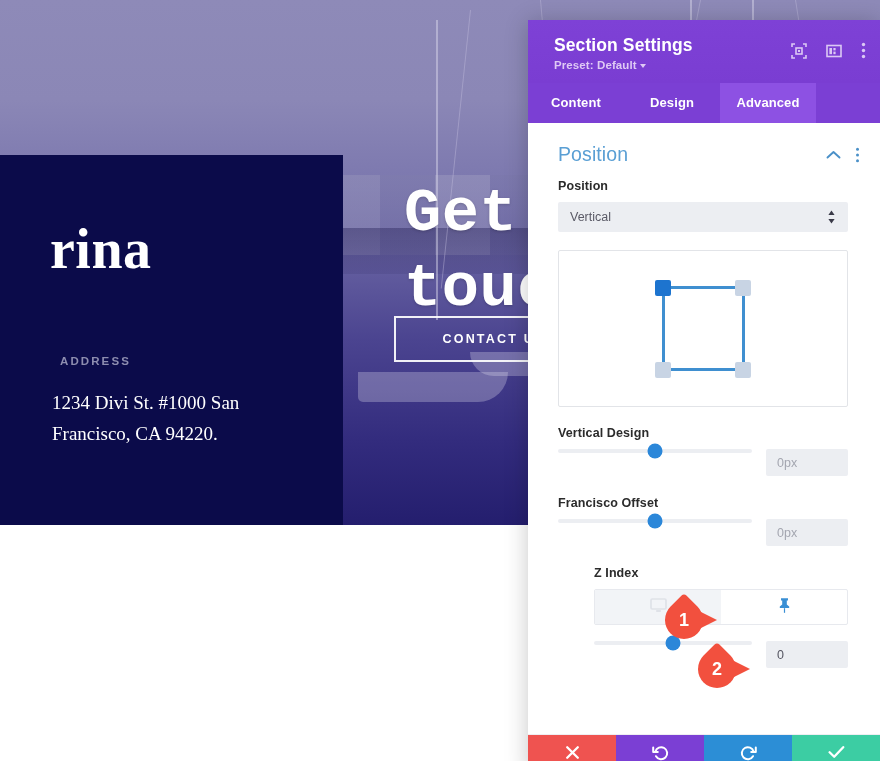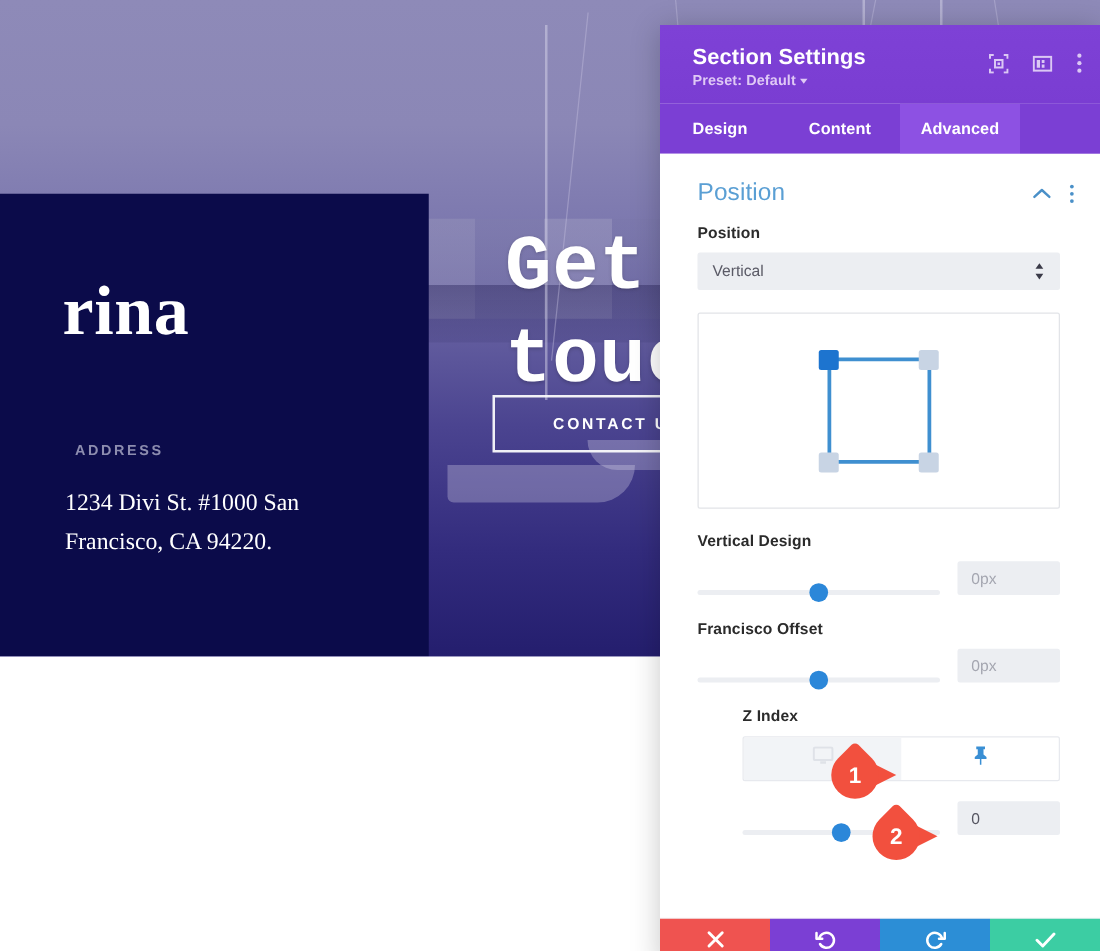--- a/index.html
+++ b/index.html
@@ -303,21 +303,21 @@
     position: absolute;
     width: 16px; height: 16px;
     background: #c8d4e4;
     border-radius: 2px;
     cursor: pointer;
   }
   .og-handle.active { background: #1d74cf; }
 
   .slider-row {
     display: flex;
-    align-items: flex-end;
+    align-items: flex-start;
     gap: 14px;
     margin-top: 3px;
   }
   .slider-track {
     flex: 1 1 auto;
     position: relative;
     height: 4px;
     background: #eceef2;
     border-radius: 2px;
   }
@@ -497,22 +497,22 @@
           <svg width="5" height="17" viewBox="0 0 5 17">
             <circle cx="2.5" cy="2.5" r="1.7" fill="#e4d4f7"></circle>
             <circle cx="2.5" cy="8.5" r="1.7" fill="#e4d4f7"></circle>
             <circle cx="2.5" cy="14.5" r="1.7" fill="#e4d4f7"></circle>
           </svg>
         </span>
       </div>
     </div>
 
     <div class="modal-tabs">
+      <div class="tab">Content</div>
       <div class="tab">Design</div>
-      <div class="tab">Content</div>
       <div class="tab active">Advanced</div>
       <div class="tab-spacer"></div>
     </div>
 
     <div class="modal-body">
 
       <div class="section-head">
         <div class="section-title">Position</div>
         <span class="sect-icon">
           <svg width="15" height="10" viewBox="0 0 15 10">

